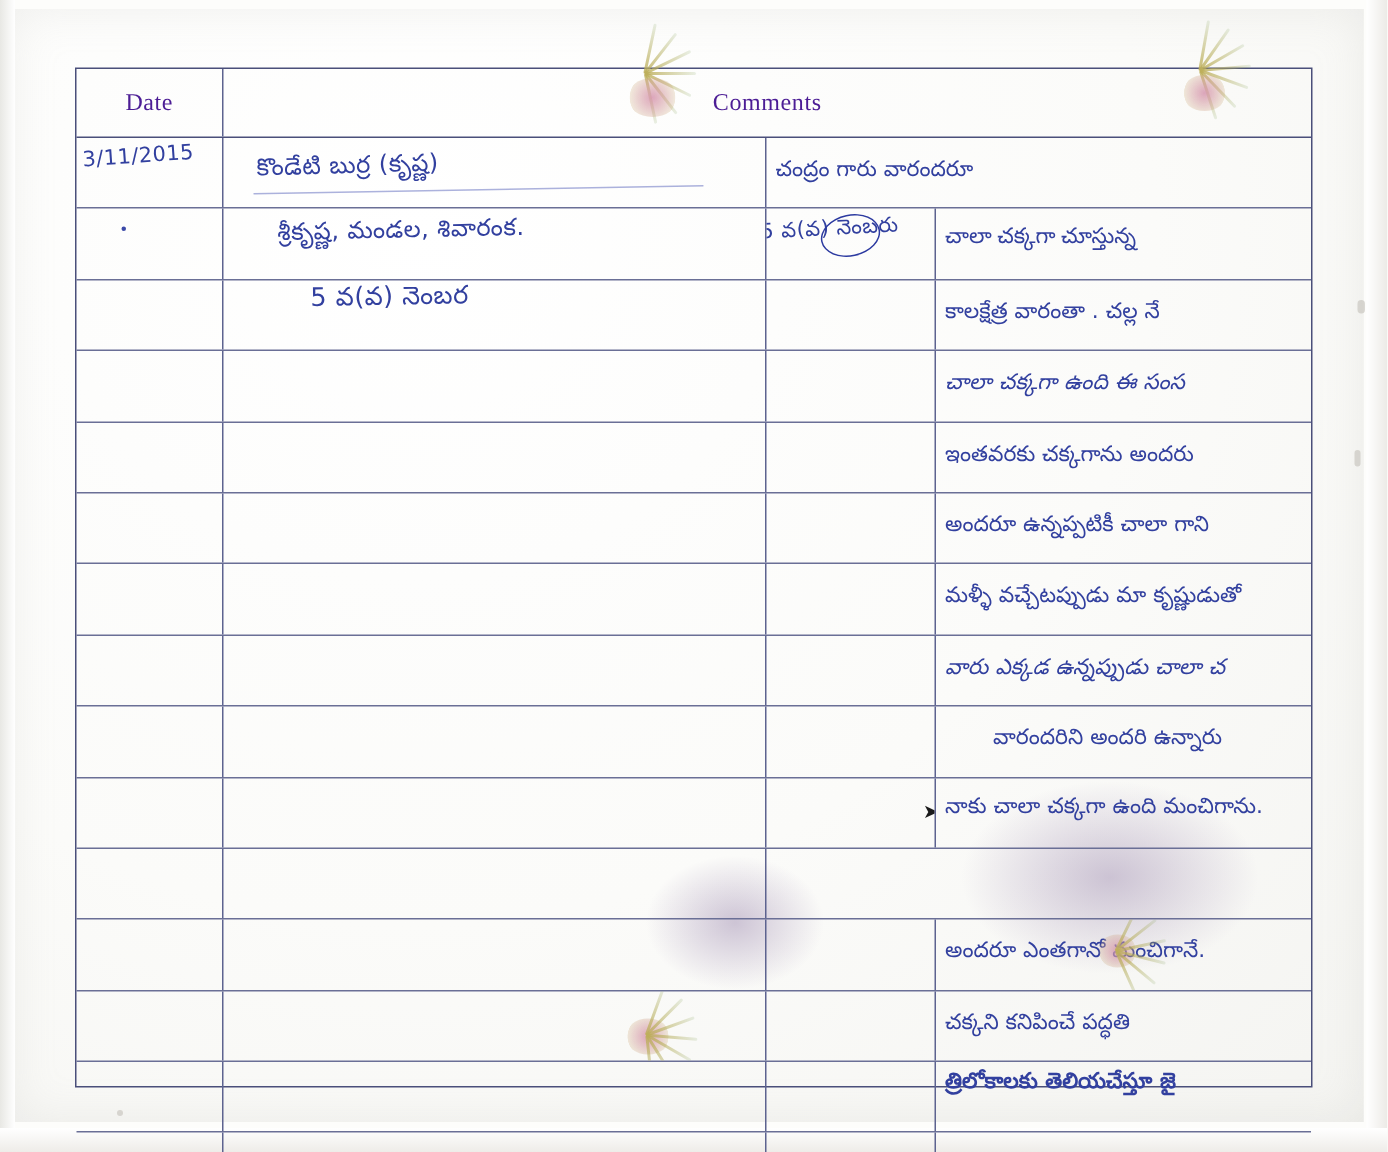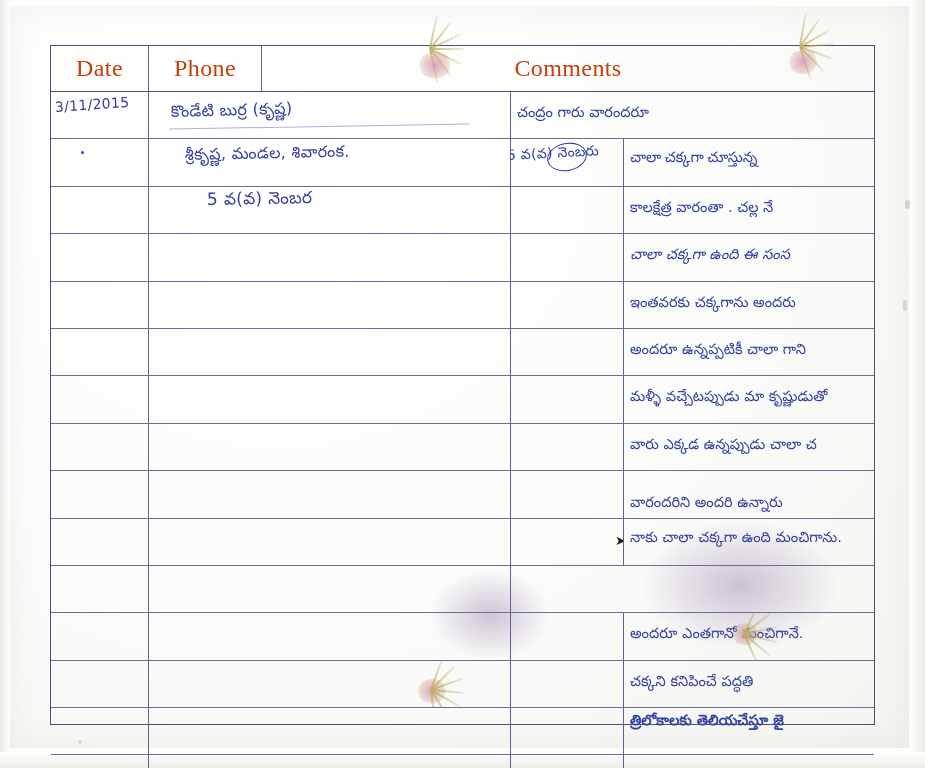--- a/index.html
+++ b/index.html
@@ -94,22 +94,22 @@
     height: 46px;
     border-bottom: 1.6px solid #4a4f7a;
   }
   .header-row .cell {
     display: flex;
     align-items: center;
     justify-content: center;
   }
   .hdr {
     font-family: "Liberation Serif", serif;
-    font-size: 24px;
-    color: #c2410c;
+    font-size: 16px;
+    color: #4c1d95;
     letter-spacing: .4px;
   }
 
   .body-row { height: 47.4px; }
   .hw {
     position: absolute;
     font-family: "DejaVu Sans", sans-serif;
     color: #32409f;
     letter-spacing: .3px;
     transform-origin: left center;
@@ -208,23 +208,20 @@
 
   <div class="smudge" style="left:640px; top:520px; width:200px; height:130px;"></div>
   <div class="smudge" style="left:430px; top:570px; width:120px; height:90px;"></div>
 
   <div id="register">
 
     <div class="row header-row">
       <div class="cell col-date">
         <span class="hdr">Date</span>
       </div>
-      <div class="cell col-phone">
-        <span class="hdr">Phone</span>
-      </div>
       <div class="cell col-comments">
         <span class="hdr">Comments</span>
       </div>
     </div>
 
     <div class="row body-row">
       <div class="cell col-date">
         <span class="hw date-entry">3/11/2015</span>
       </div>
       <div class="cell col-name">
@@ -297,30 +294,30 @@
       <div class="cell col-comments">
         <span class="cmt" style="top:12px;text-align:center;">మళ్ళీ వచ్చేటప్పుడు మా కృష్ణుడుతో</span>
       </div>
     </div>
 
     <div class="row body-row">
       <div class="cell col-date"></div>
       <div class="cell col-name"></div>
       <div class="cell col-phone"></div>
       <div class="cell col-comments">
-        <span class="cmt" style="top:12px;">వారు ఎక్కడ ఉన్నప్పుడు చాలా చ</span>
-      </div>
-    </div>
-
-    <div class="row body-row">
-      <div class="cell col-date"></div>
-      <div class="cell col-name"></div>
-      <div class="cell col-phone"></div>
-      <div class="cell col-comments">
-        <span class="cmt" style="top:23px;">వారందరిని అందరి ఉన్నారు</span>
+        <span class="cmt" style="top:12px;font-style:italic;">వారు ఎక్కడ ఉన్నప్పుడు చాలా చ</span>
+      </div>
+    </div>
+
+    <div class="row body-row">
+      <div class="cell col-date"></div>
+      <div class="cell col-name"></div>
+      <div class="cell col-phone"></div>
+      <div class="cell col-comments">
+        <span class="cmt" style="top:12px;margin-left:32px;">వారందరిని అందరి ఉన్నారు</span>
       </div>
     </div>
 
     <div class="row body-row">
       <div class="cell col-date"></div>
       <div class="cell col-name"></div>
       <div class="cell col-phone">
         <span class="arrow-mark" style="right:-3px; top:14px;">➤</span>
       </div>
       <div class="cell col-comments">

